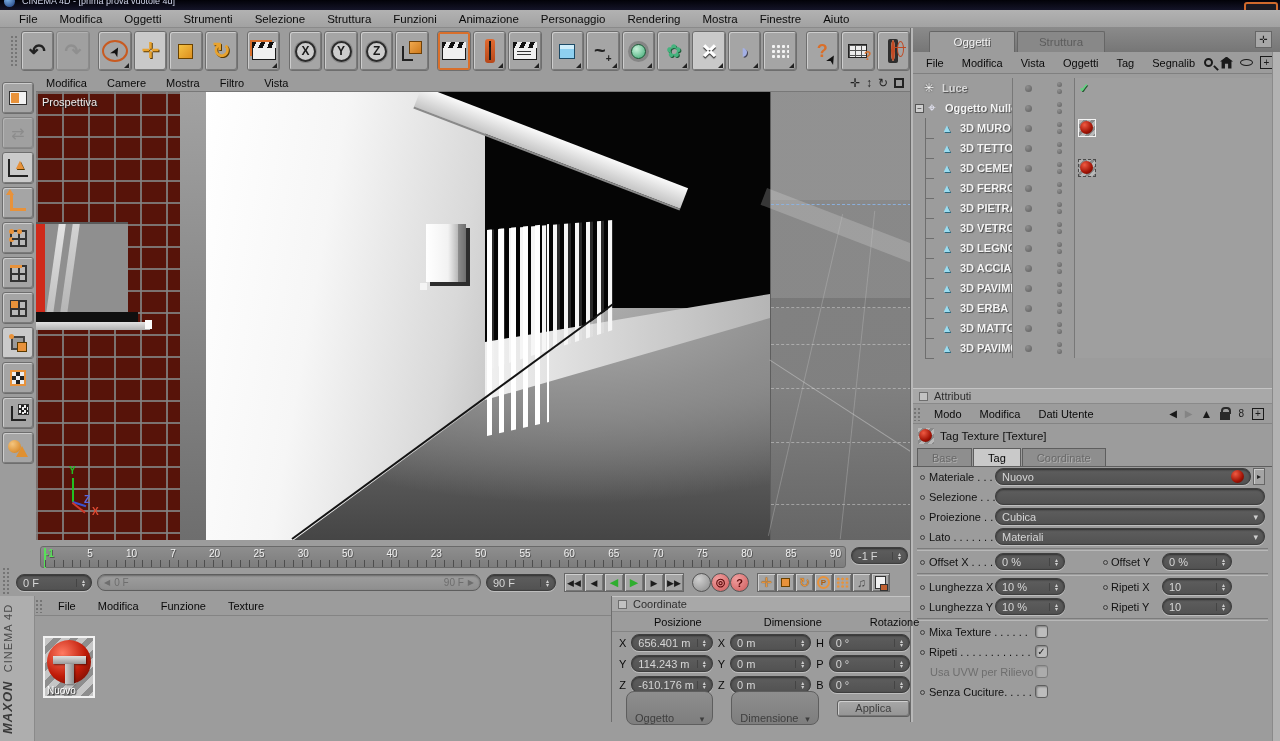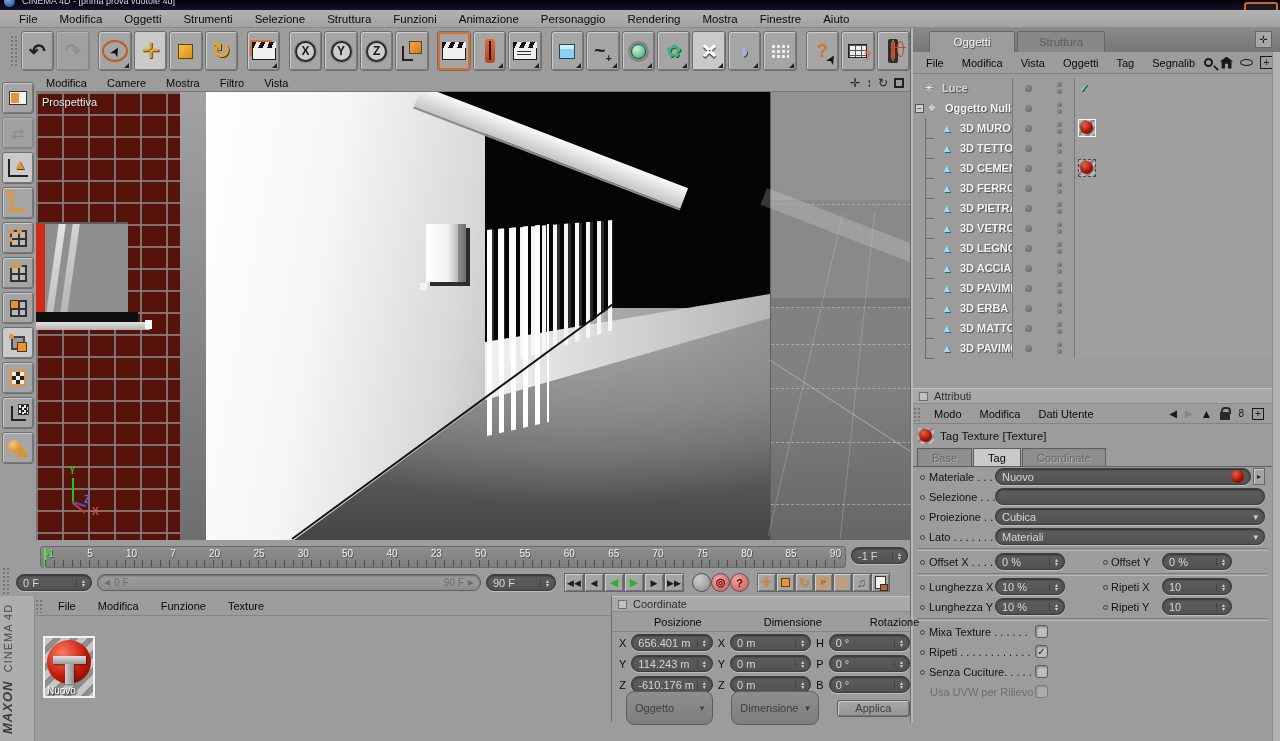--- a/index.html
+++ b/index.html
@@ -306,21 +306,21 @@
 
   #coords { left:612px; top:596px; width:298px; height:126px; background:#9c9c9c; }
   #coords .hdr { height:20px; display:flex; align-items:center; border-bottom:1px solid #848484; }
   #coords .hdr span { font-size:11px; color:#0a0a0a; }
   #coords .hdr .h1 { margin-left:34px; } #coords .hdr .h2 { margin-left:62px; } #coords .hdr .h3 { margin-left:48px; }
   .crow { height:21px; display:flex; align-items:center; padding-left:6px; gap:4px; }
   .axl { font-size:11px; color:#0a0a0a; width:10px; text-align:center; }
   .cpill { width:86px; }
   #coords .btns { height:22px; display:flex; align-items:center; padding-left:14px; gap:18px; margin-top:2px; }
   .ddbtn { width:88px; height:34px; background:linear-gradient(#8e8e8e,#7e7e7e); border:1px solid #5e5e5e; border-radius:8px;
-    color:#3e3e3e; font-size:11px; display:flex; align-items:center; padding:0 8px; }
+    color:#3e3e3e; font-size:11px; display:flex; align-items:flex-end; padding:0 8px; }
   .ddbtn .dd { color:#3e3e3e; }
   .applybtn { width:74px; height:17px; background:linear-gradient(#a8a8a8,#949494); border:1px solid #5e5e5e; border-radius:3px;
     color:#3e3e3e; font-size:11px; display:flex; align-items:center; justify-content:center;
     box-shadow:inset 1px 1px 0 #cfcfcf, inset -1px -1px 0 #777; }
 
   
   #statusbar { left:35px; top:722px; width:1245px; height:19px; background:linear-gradient(#bcbcbc,#aaaaaa);
     border-top:1px solid #d2d2d2; display:flex; align-items:center; }
   #statusbar .grip { height:12px; margin:0 6px 0 4px; }
   #statusbar .time { font-size:11px; color:#111; padding-right:8px; }
@@ -997,27 +997,27 @@
         <span class="chk fpos" style="left:122px;top:3px"></span>
       </div>
       <div class="arow">
         <span class="pdot"></span>
         <span class="albl">Ripeti . . . . . . . . . . . .</span>
         <span class="chk fpos" style="left:122px;top:3px">
             <span>✓</span>
           </span>
       </div>
       <div class="arow">
+        <span class="albl dis2">Usa UVW per Rilievo</span>
+        <span class="chk dis fpos" style="left:122px;top:3px"></span>
+      </div>
+      <div class="arow">
         <span class="pdot"></span>
         <span class="albl">Senza Cuciture. . . . .</span>
         <span class="chk fpos" style="left:122px;top:3px"></span>
-      </div>
-      <div class="arow">
-        <span class="albl dis2">Usa UVW per Rilievo</span>
-        <span class="chk dis fpos" style="left:122px;top:3px"></span>
       </div>
     </div>
   </div>
 
   <div id="brand" class="abs">
     <div class="wrap">
       <span class="mx">MAXON</span>
       <span class="c4">CINEMA 4D</span>
     </div>
   </div>

